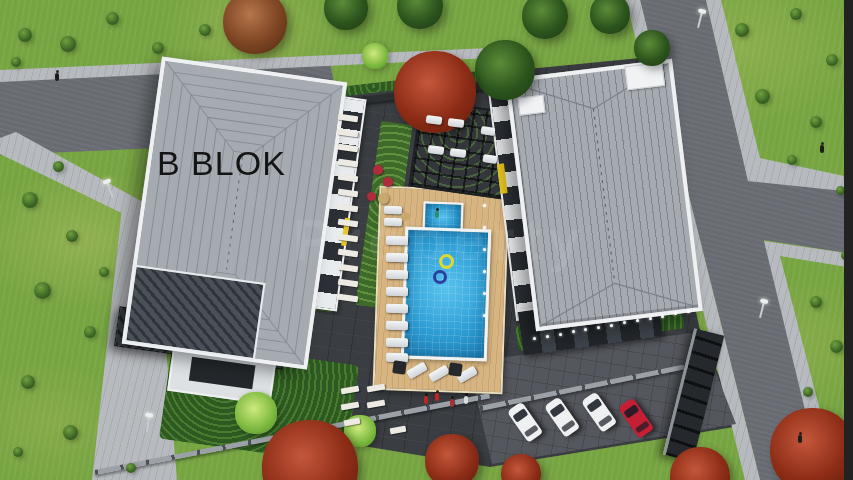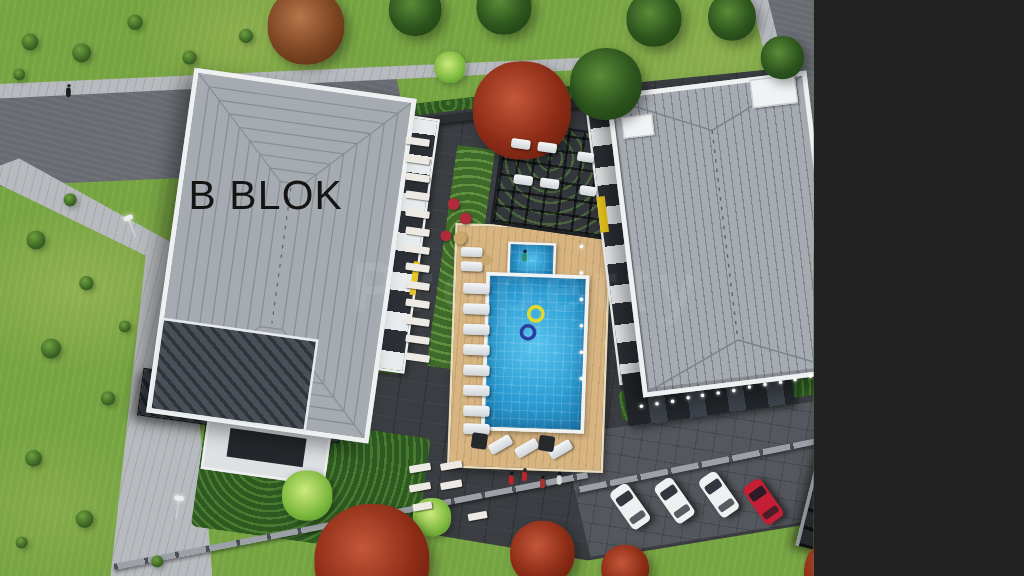--- a/index.html
+++ b/index.html
@@ -1,16 +1,16 @@
 <!DOCTYPE html>
 <html style="--grass: #76a441; --road: #686c72; --sidewalk: #b7babe; --courtyard: #3a3d41; --parking: #54575d; --deck: #d7b480; --pool: #2b9cd3; --roof: #a6abb2; --parapet: #eef0f2; --hedge: #2e5a22; --accent-yellow: #e6c31c; --car-red: #c41f35; --car-white: #eef0f2;"><head>
 <meta charset="utf-8">
 <style>
   html,body{margin:0;padding:0;background:#222;}
-  .stage{position:relative;width:678px;height:480px;overflow:hidden;
+  .stage{position:relative;width:844px;height:480px;overflow:hidden;
     font-family:"Liberation Sans", sans-serif;
     background:
       radial-gradient(160px 100px at 10% 50%, rgba(214,208,120,.28), transparent 70%),
       radial-gradient(170px 110px at 88% 10%, rgba(214,208,120,.22), transparent 70%),
       radial-gradient(130px 90px at 30% 6%, rgba(208,202,110,.25), transparent 70%),
       radial-gradient(160px 100px at 93% 72%, rgba(205,198,110,.20), transparent 70%),
       radial-gradient(120px 90px at 6% 88%, rgba(205,198,110,.18), transparent 70%),
       repeating-linear-gradient(100deg, rgba(255,255,255,.05) 0 2px, transparent 2px 6px),
       var(--grass,#76a441);}
   .abs{position:absolute;}

